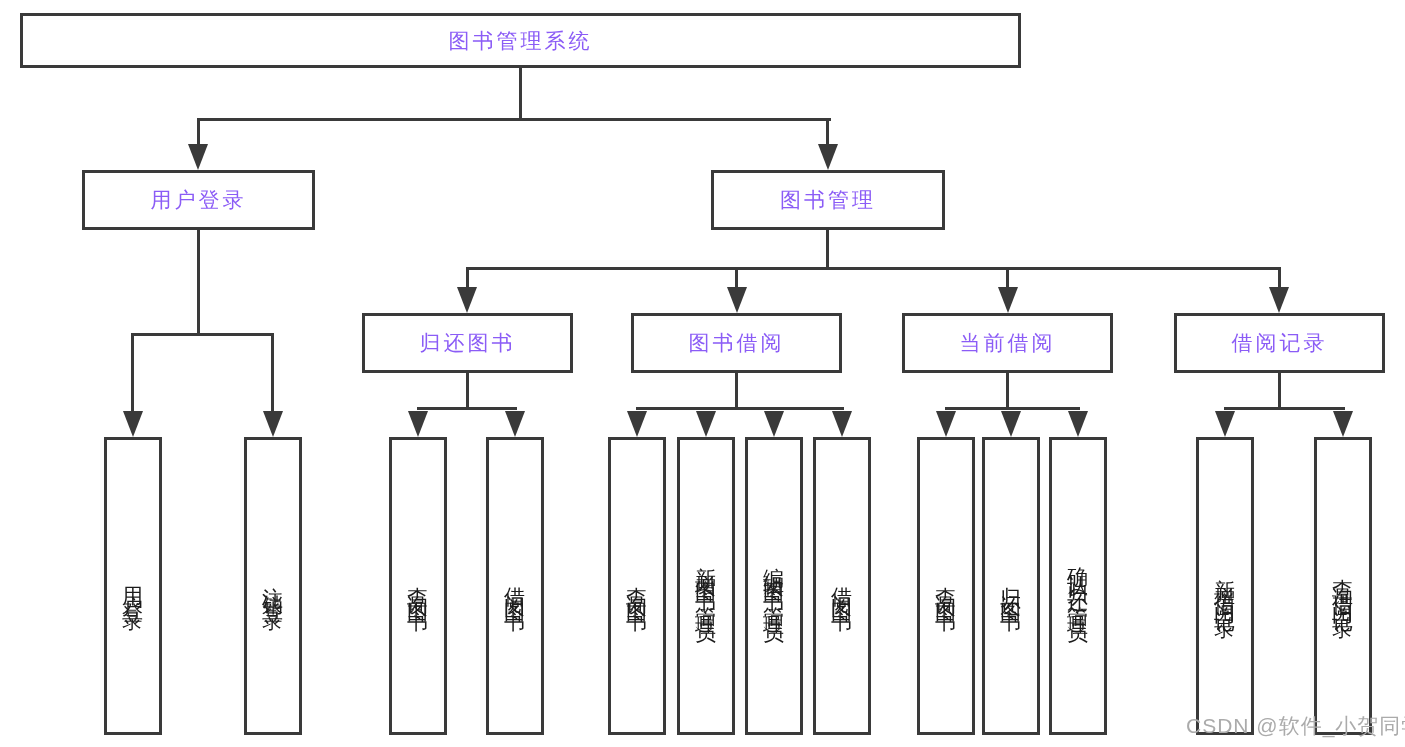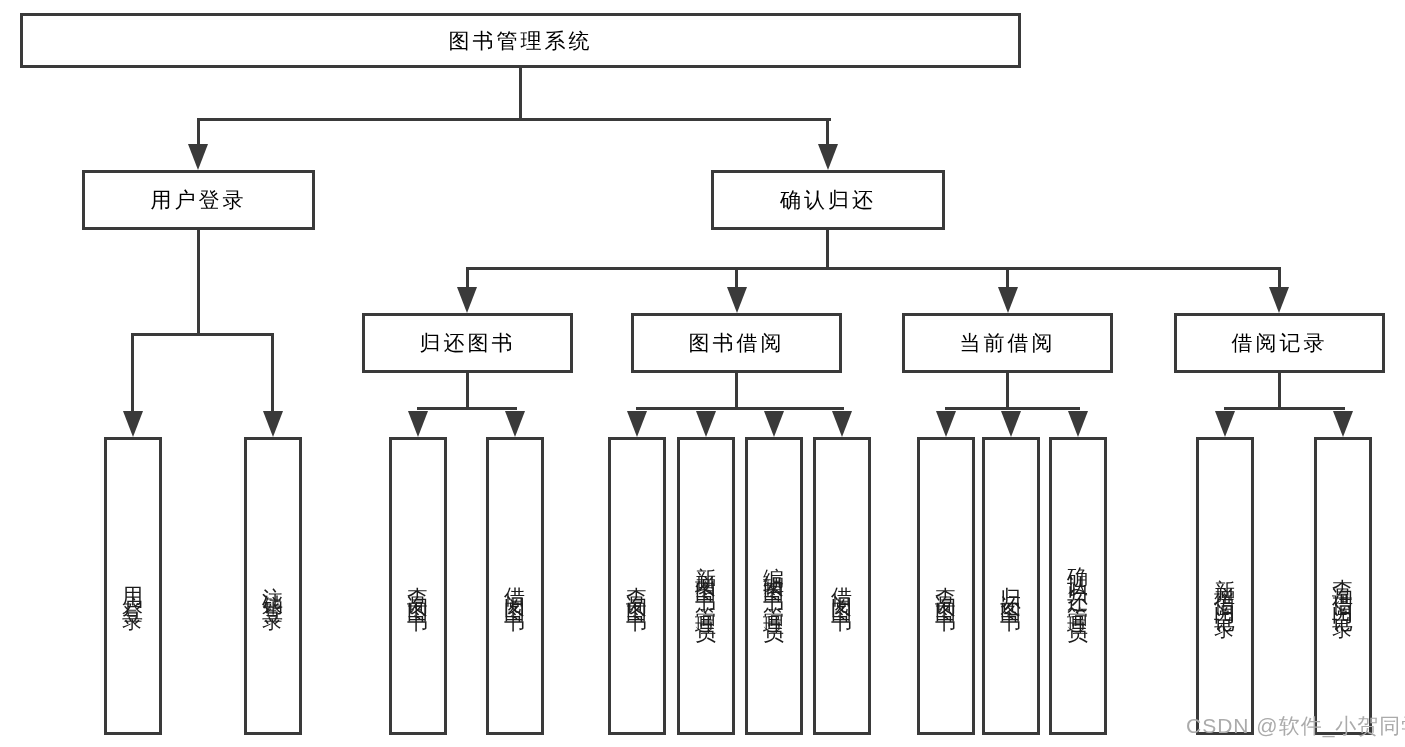--- a/index.html
+++ b/index.html
@@ -21,21 +21,21 @@
     box-sizing: border-box;
     border: 3px solid #3a3a3a;
     background: #ffffff;
     display: flex;
     align-items: center;
     justify-content: center;
   }
   .box.h span {
     font-size: 21px;
     letter-spacing: 3px;
-    color: #000000;
+    color: #8b5cf6;
     white-space: nowrap;
   }
   .box.v span {
     writing-mode: vertical-rl;
     font-size: 21px;
     letter-spacing: 8px;
     color: #1c1c1c;
     line-height: 1;
   }
   
@@ -76,21 +76,21 @@
   <div class="ln" style="left:197px; top:118px; width:634px; height:3px;"></div>
   <div class="ln" style="left:197px; top:118px; width:3px; height:28px;"></div>
   <div class="ar" style="left:188px; top:144px;"></div>
   <div class="ln" style="left:826px; top:118px; width:3px; height:28px;"></div>
   <div class="ar" style="left:818px; top:144px;"></div>
 
   <div class="box h" style="left:82px; top:170px; width:233px; height:60px;">
     <span>用户登录</span>
   </div>
   <div class="box h" style="left:711px; top:170px; width:234px; height:60px;">
-    <span>确认归还</span>
+    <span>图书管理</span>
   </div>
 
   <div class="ln" style="left:197px; top:229px; width:3px; height:107px;"></div>
   <div class="ln" style="left:131px; top:333px; width:143px; height:3px;"></div>
   <div class="ln" style="left:131px; top:333px; width:3px; height:80px;"></div>
   <div class="ar" style="left:123px; top:411px;"></div>
   <div class="ln" style="left:271px; top:333px; width:3px; height:80px;"></div>
   <div class="ar" style="left:263px; top:411px;"></div>
 
   <div class="ln" style="left:826px; top:229px; width:3px; height:41px;"></div>

